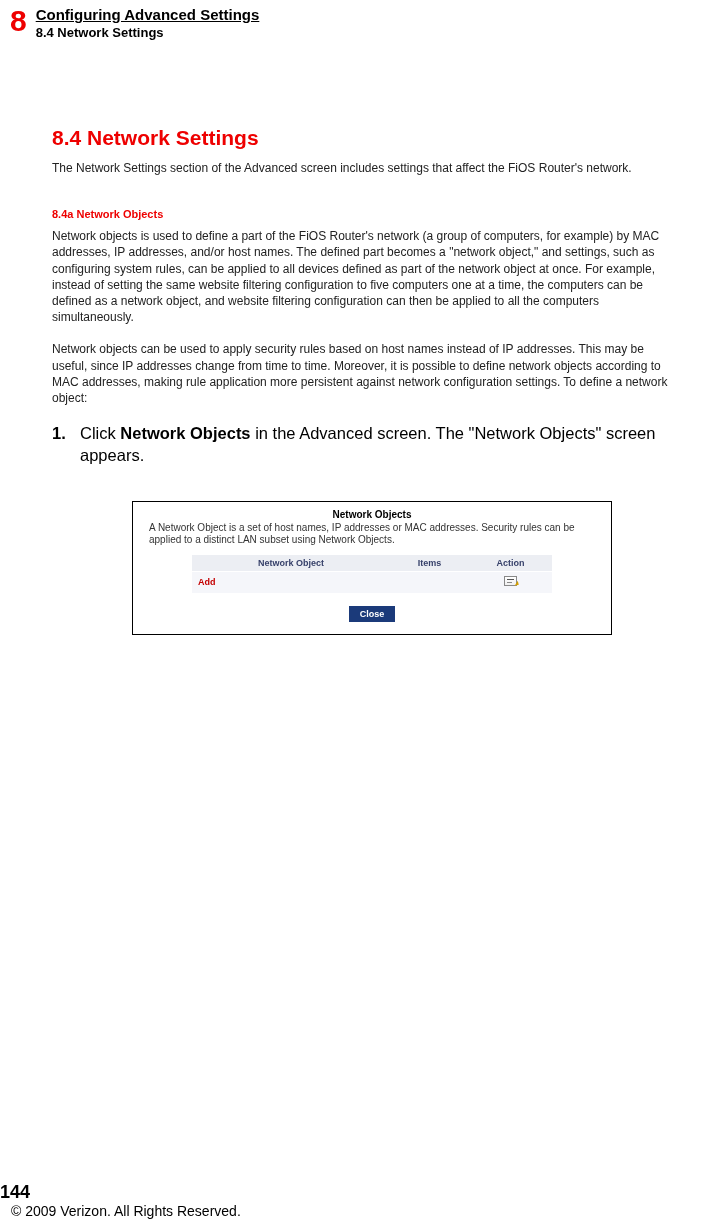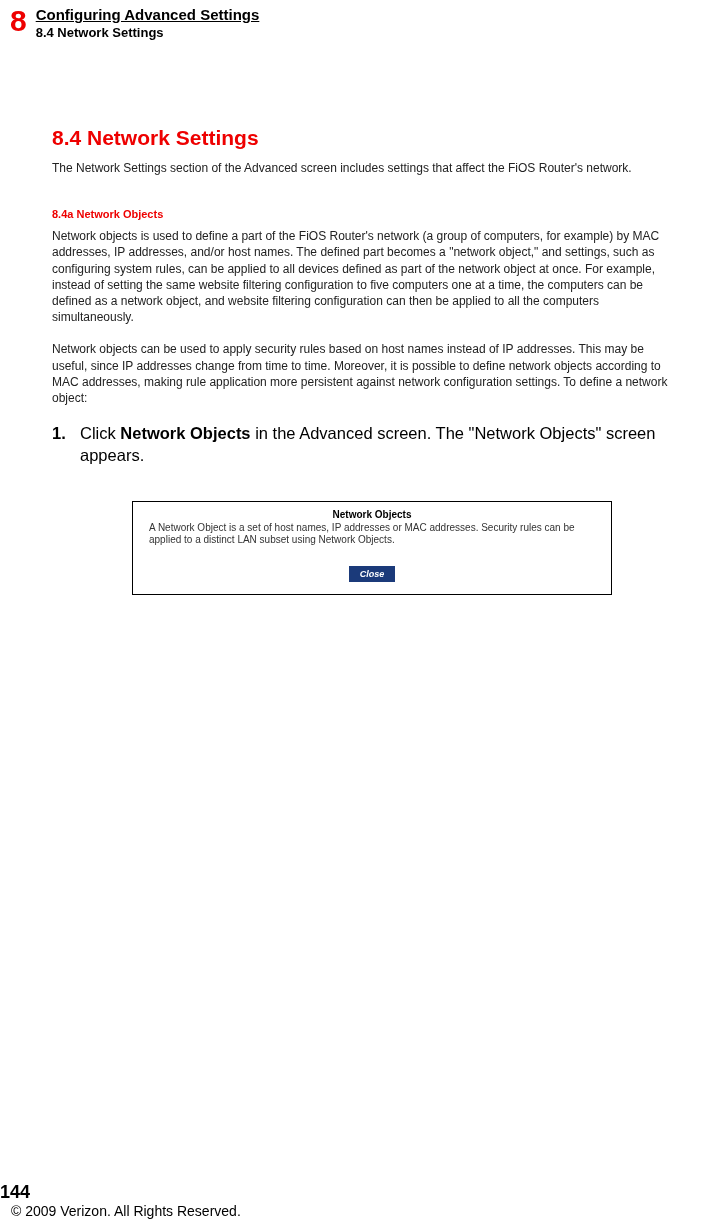--- a/index.html
+++ b/index.html
@@ -182,21 +182,20 @@
   }
   .close-btn {
     display: inline-block;
     background: #1b3a7a;
     color: #fff;
     font-size: 9px;
     font-weight: 700;
     padding: 3px 11px;
     border: none;
     cursor: pointer;
-    font-style: italic;
   }
   .page-num {
     position: absolute;
     bottom: 24px;
     left: 0;
     width: 100%;
     text-align: left;
     font-size: 18px;
     font-weight: 700;
   }
@@ -234,20 +233,42 @@
       <div class="step-num">1.</div>
       <div class="step-text">
         <span>Click </span><b>Network Objects</b><span> in the Advanced screen. The "Network Objects" screen appears.</span>
       </div>
     </div>
 
     <div class="shot-wrap">
       <div class="shot">
         <div class="shot-title">Network Objects</div>
         <div class="shot-desc">A Network Object is a set of host names, IP addresses or MAC addresses. Security rules can be applied to a distinct LAN subset using Network Objects.</div>
+        <table class="tbl">
+          <thead>
+            <tr>
+              <th>Network Object</th>
+              <th>Items</th>
+              <th>Action</th>
+            </tr>
+          </thead>
+          <tbody>
+            <tr>
+              <td>
+                <a href="#" class="add-link">Add</a>
+              </td>
+              <td></td>
+              <td>
+                <span class="action-icon">
+                  <span class="action-pencil"></span>
+                </span>
+              </td>
+            </tr>
+          </tbody>
+        </table>
         <div class="close-wrap">
           <button class="close-btn">Close</button>
         </div>
       </div>
     </div>
 
   </div>
 
   <div class="page-num">144</div>
   <div class="copyright">© 2009 Verizon. All Rights Reserved.</div>

